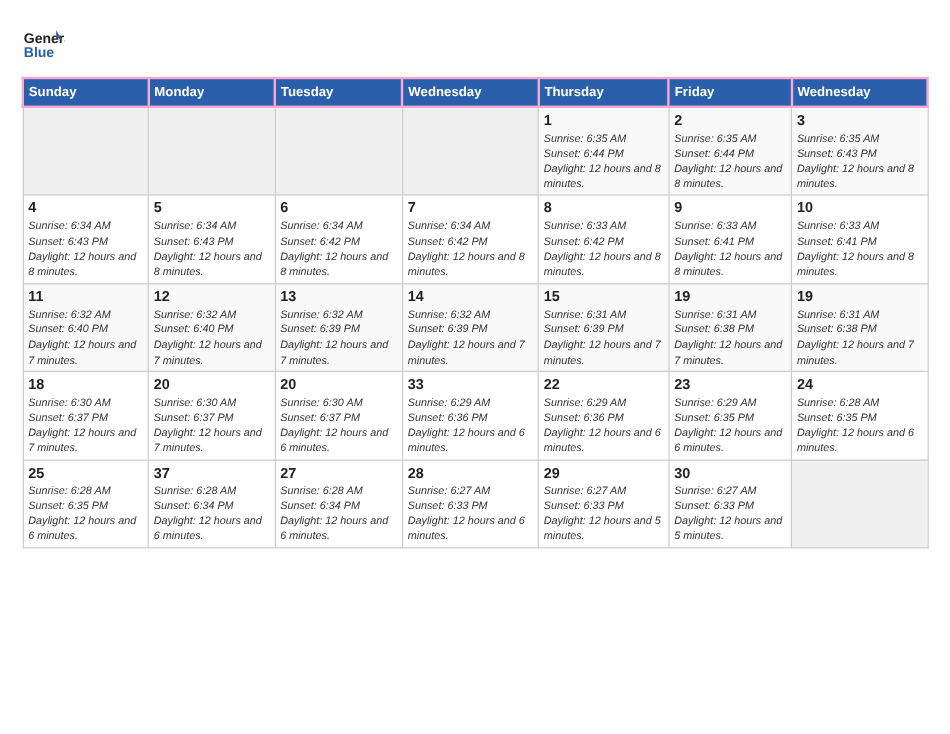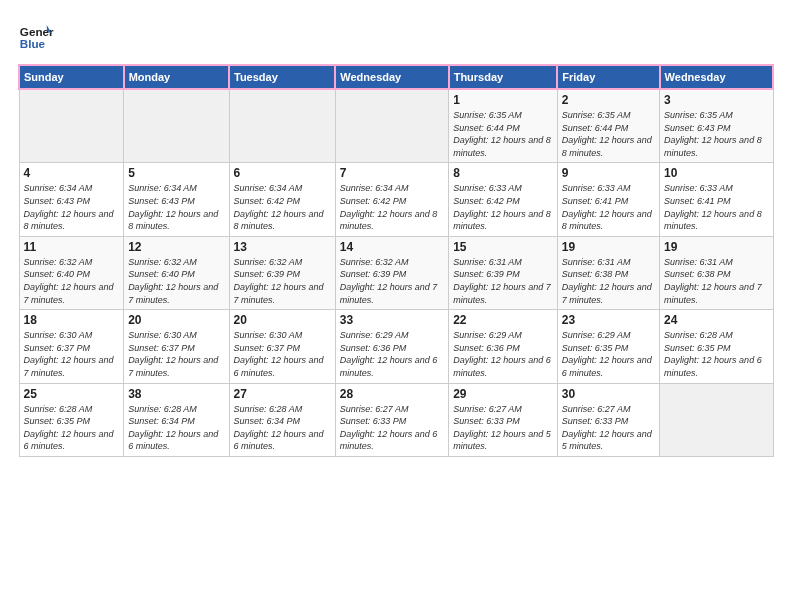--- a/index.html
+++ b/index.html
@@ -222,21 +222,21 @@
         <div class="day-num">24</div>
         <div class="day-info">Sunrise: 6:28 AM<br>Sunset: 6:35 PM<br>Daylight: 12 hours and 6 minutes.</div>
       </td>
         </tr>
         <tr style="background: rgb(240, 240, 240);">
           <td style="background: rgb(255, 255, 255);">
         <div class="day-num">25</div>
         <div class="day-info">Sunrise: 6:28 AM<br>Sunset: 6:35 PM<br>Daylight: 12 hours and 6 minutes.</div>
       </td>
           <td style="background: rgb(255, 255, 255);">
-        <div class="day-num">38</div>
+        <div class="day-num">37</div>
         <div class="day-info">Sunrise: 6:28 AM<br>Sunset: 6:34 PM<br>Daylight: 12 hours and 6 minutes.</div>
       </td>
           <td style="background: rgb(255, 255, 255);">
         <div class="day-num">27</div>
         <div class="day-info">Sunrise: 6:28 AM<br>Sunset: 6:34 PM<br>Daylight: 12 hours and 6 minutes.</div>
       </td>
           <td style="background: rgb(255, 255, 255);">
         <div class="day-num">28</div>
         <div class="day-info">Sunrise: 6:27 AM<br>Sunset: 6:33 PM<br>Daylight: 12 hours and 6 minutes.</div>
       </td>

